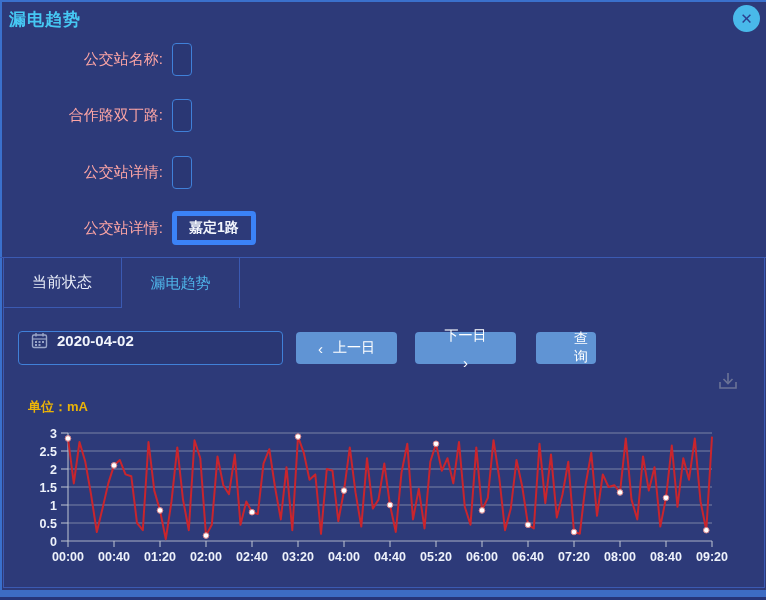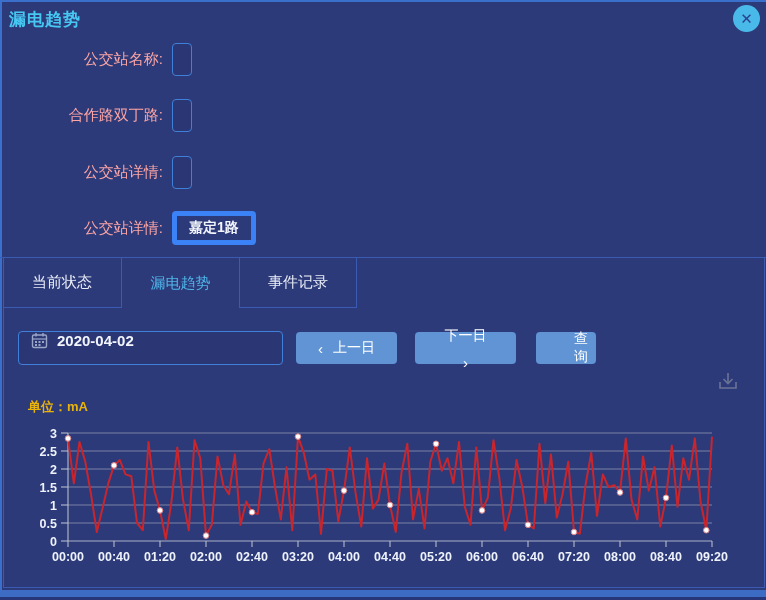--- a/index.html
+++ b/index.html
@@ -119,21 +119,20 @@
 <div class="form-row" style="top:212px;">
   <span class="form-label">公交站详情:</span>
 </div>
 <div class="route-tag">嘉定1路</div>
 
 <div class="tabs-topline"></div>
 <div class="content-outline"></div>
 <div class="tabbar">
   <div class="tab t1">当前状态</div>
   <div class="tab t2 active">漏电趋势</div>
-  <div class="tab t3">事件记录</div>
 </div>
 
 <div class="date-picker">
   <svg class="cal" viewBox="0 0 17 17">
     <rect x="1.5" y="3" width="14" height="12.5" rx="1.5" fill="none" stroke="#9aa6c8" stroke-width="1.4"></rect>
     <line x1="5" y1="1" x2="5" y2="4.5" stroke="#9aa6c8" stroke-width="1.4"></line>
     <line x1="12" y1="1" x2="12" y2="4.5" stroke="#9aa6c8" stroke-width="1.4"></line>
     <line x1="1.5" y1="7" x2="15.5" y2="7" stroke="#9aa6c8" stroke-width="1.2"></line>
     <rect x="4" y="9" width="2" height="2" fill="#9aa6c8"></rect>
     <rect x="7.5" y="9" width="2" height="2" fill="#9aa6c8"></rect>

